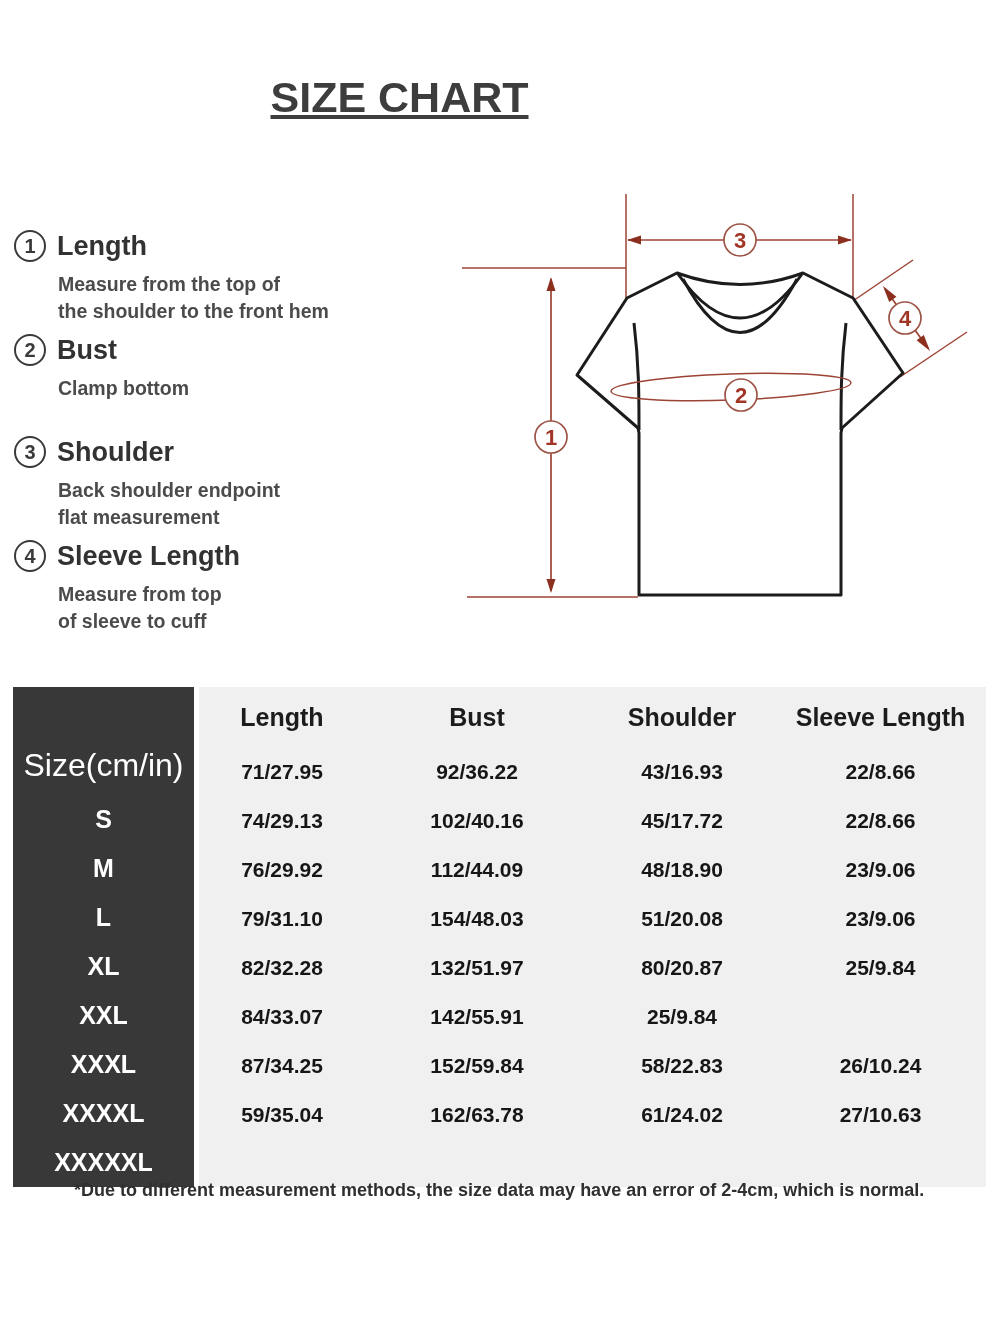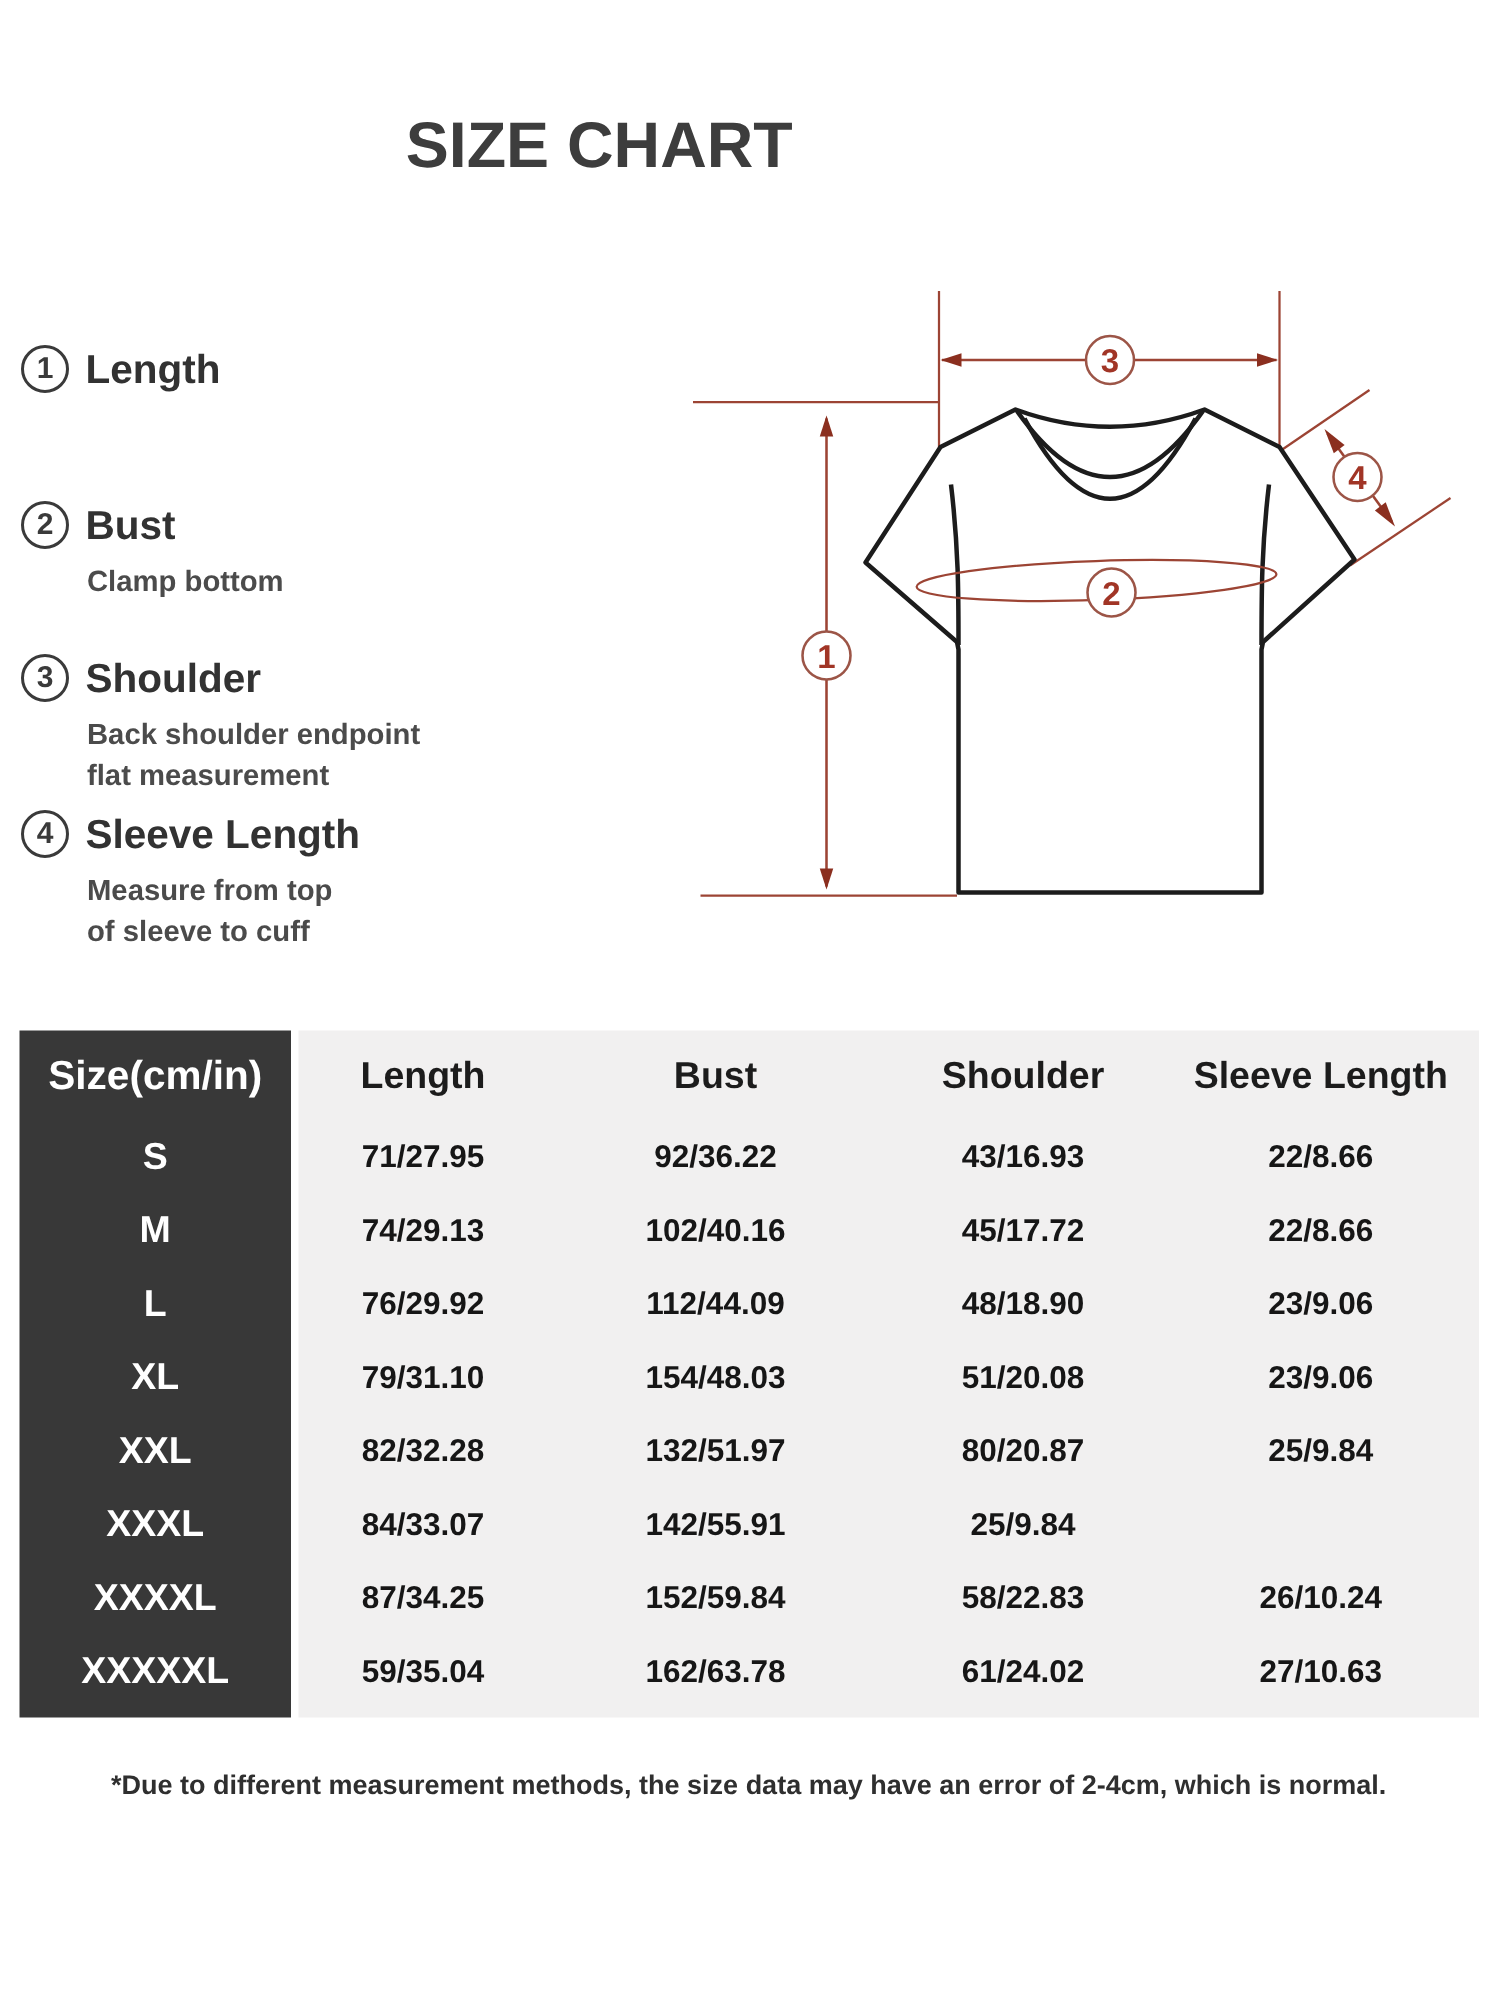--- a/index.html
+++ b/index.html
@@ -7,21 +7,21 @@
   .page {
     position:relative; width:1000px; height:1332px; margin:0 auto;
     background:#ffffff; overflow:hidden;
     font-family:"Liberation Sans", sans-serif; color:#3a3a3a;
   }
 
   
   .title {
     position:absolute; top:66px; left:0; width:799px;
     text-align:center; font-size:43px; font-weight:bold;
-    color:#3d3d3d; letter-spacing:0px; line-height:62px;
+    color:#3d3d3d; letter-spacing:0px; line-height:62px;text-decoration:underline;
   }
 
   
   .guide-item { position:absolute; left:14px; width:430px; }
   .guide-head { display:flex; align-items:center; gap:11px; height:36px; }
   .guide-num {
     width:32px; height:32px; flex:0 0 32px; border:2.5px solid #3a3a3a;
     border-radius:50%; display:flex; align-items:center; justify-content:center;
     font-size:20px; font-weight:bold; color:#3a3a3a;
   }
@@ -43,21 +43,21 @@
   .dim-num   { fill:#a13526; font-size:22px; font-weight:bold;
                font-family:"Liberation Sans", sans-serif; text-anchor:middle; }
 
   
   .size-table { position:absolute; left:13px; top:687px; width:973px; display:flex; }
   .size-col { width:181px; background:#383838; color:#ffffff; }
   .table-gap { width:5px; background:#ffffff; }
   .data-col { width:787px; background:#f1f0f0; padding-bottom:6px; }
   .cell-h { height:60px; display:flex; align-items:center; justify-content:center; }
   .cell-r { height:49px; display:flex; align-items:center; justify-content:center; }
-  .size-col .cell-h { font-size:27px; font-weight:bold; }
+  .size-col .cell-h { font-size:32px; font-weight:normal;margin-top:48px; }
   .size-col .cell-r { font-size:25px; font-weight:bold; }
   .data-row { display:grid; grid-template-columns:166px 224px 186px 211px; }
   .data-col .cell-h { font-size:25px; font-weight:bold; color:#1c1c1c; }
   .data-col .cell-r { font-size:21px; font-weight:bold; color:#161616; }
 
   
   .footnote {
     position:absolute; left:74px; top:1180px; width:900px;
     font-size:18px; font-weight:bold; color:#2f2f2f;
   }
@@ -66,20 +66,24 @@
 <body>
 
 <div class="page">
 
   <div class="title">SIZE CHART</div>
 
   <div class="guide-item gi-1">
     <div class="guide-head">
       <span class="guide-num">1</span>
       <span class="guide-label">Length</span>
+    </div>
+    <div class="guide-desc">
+      <div>Measure from the top of</div>
+      <div>the shoulder to the front hem</div>
     </div>
   </div>
 
   <div class="guide-item gi-2">
     <div class="guide-head">
       <span class="guide-num">2</span>
       <span class="guide-label">Bust</span>
     </div>
     <div class="guide-desc">
       <div>Clamp bottom</div>

